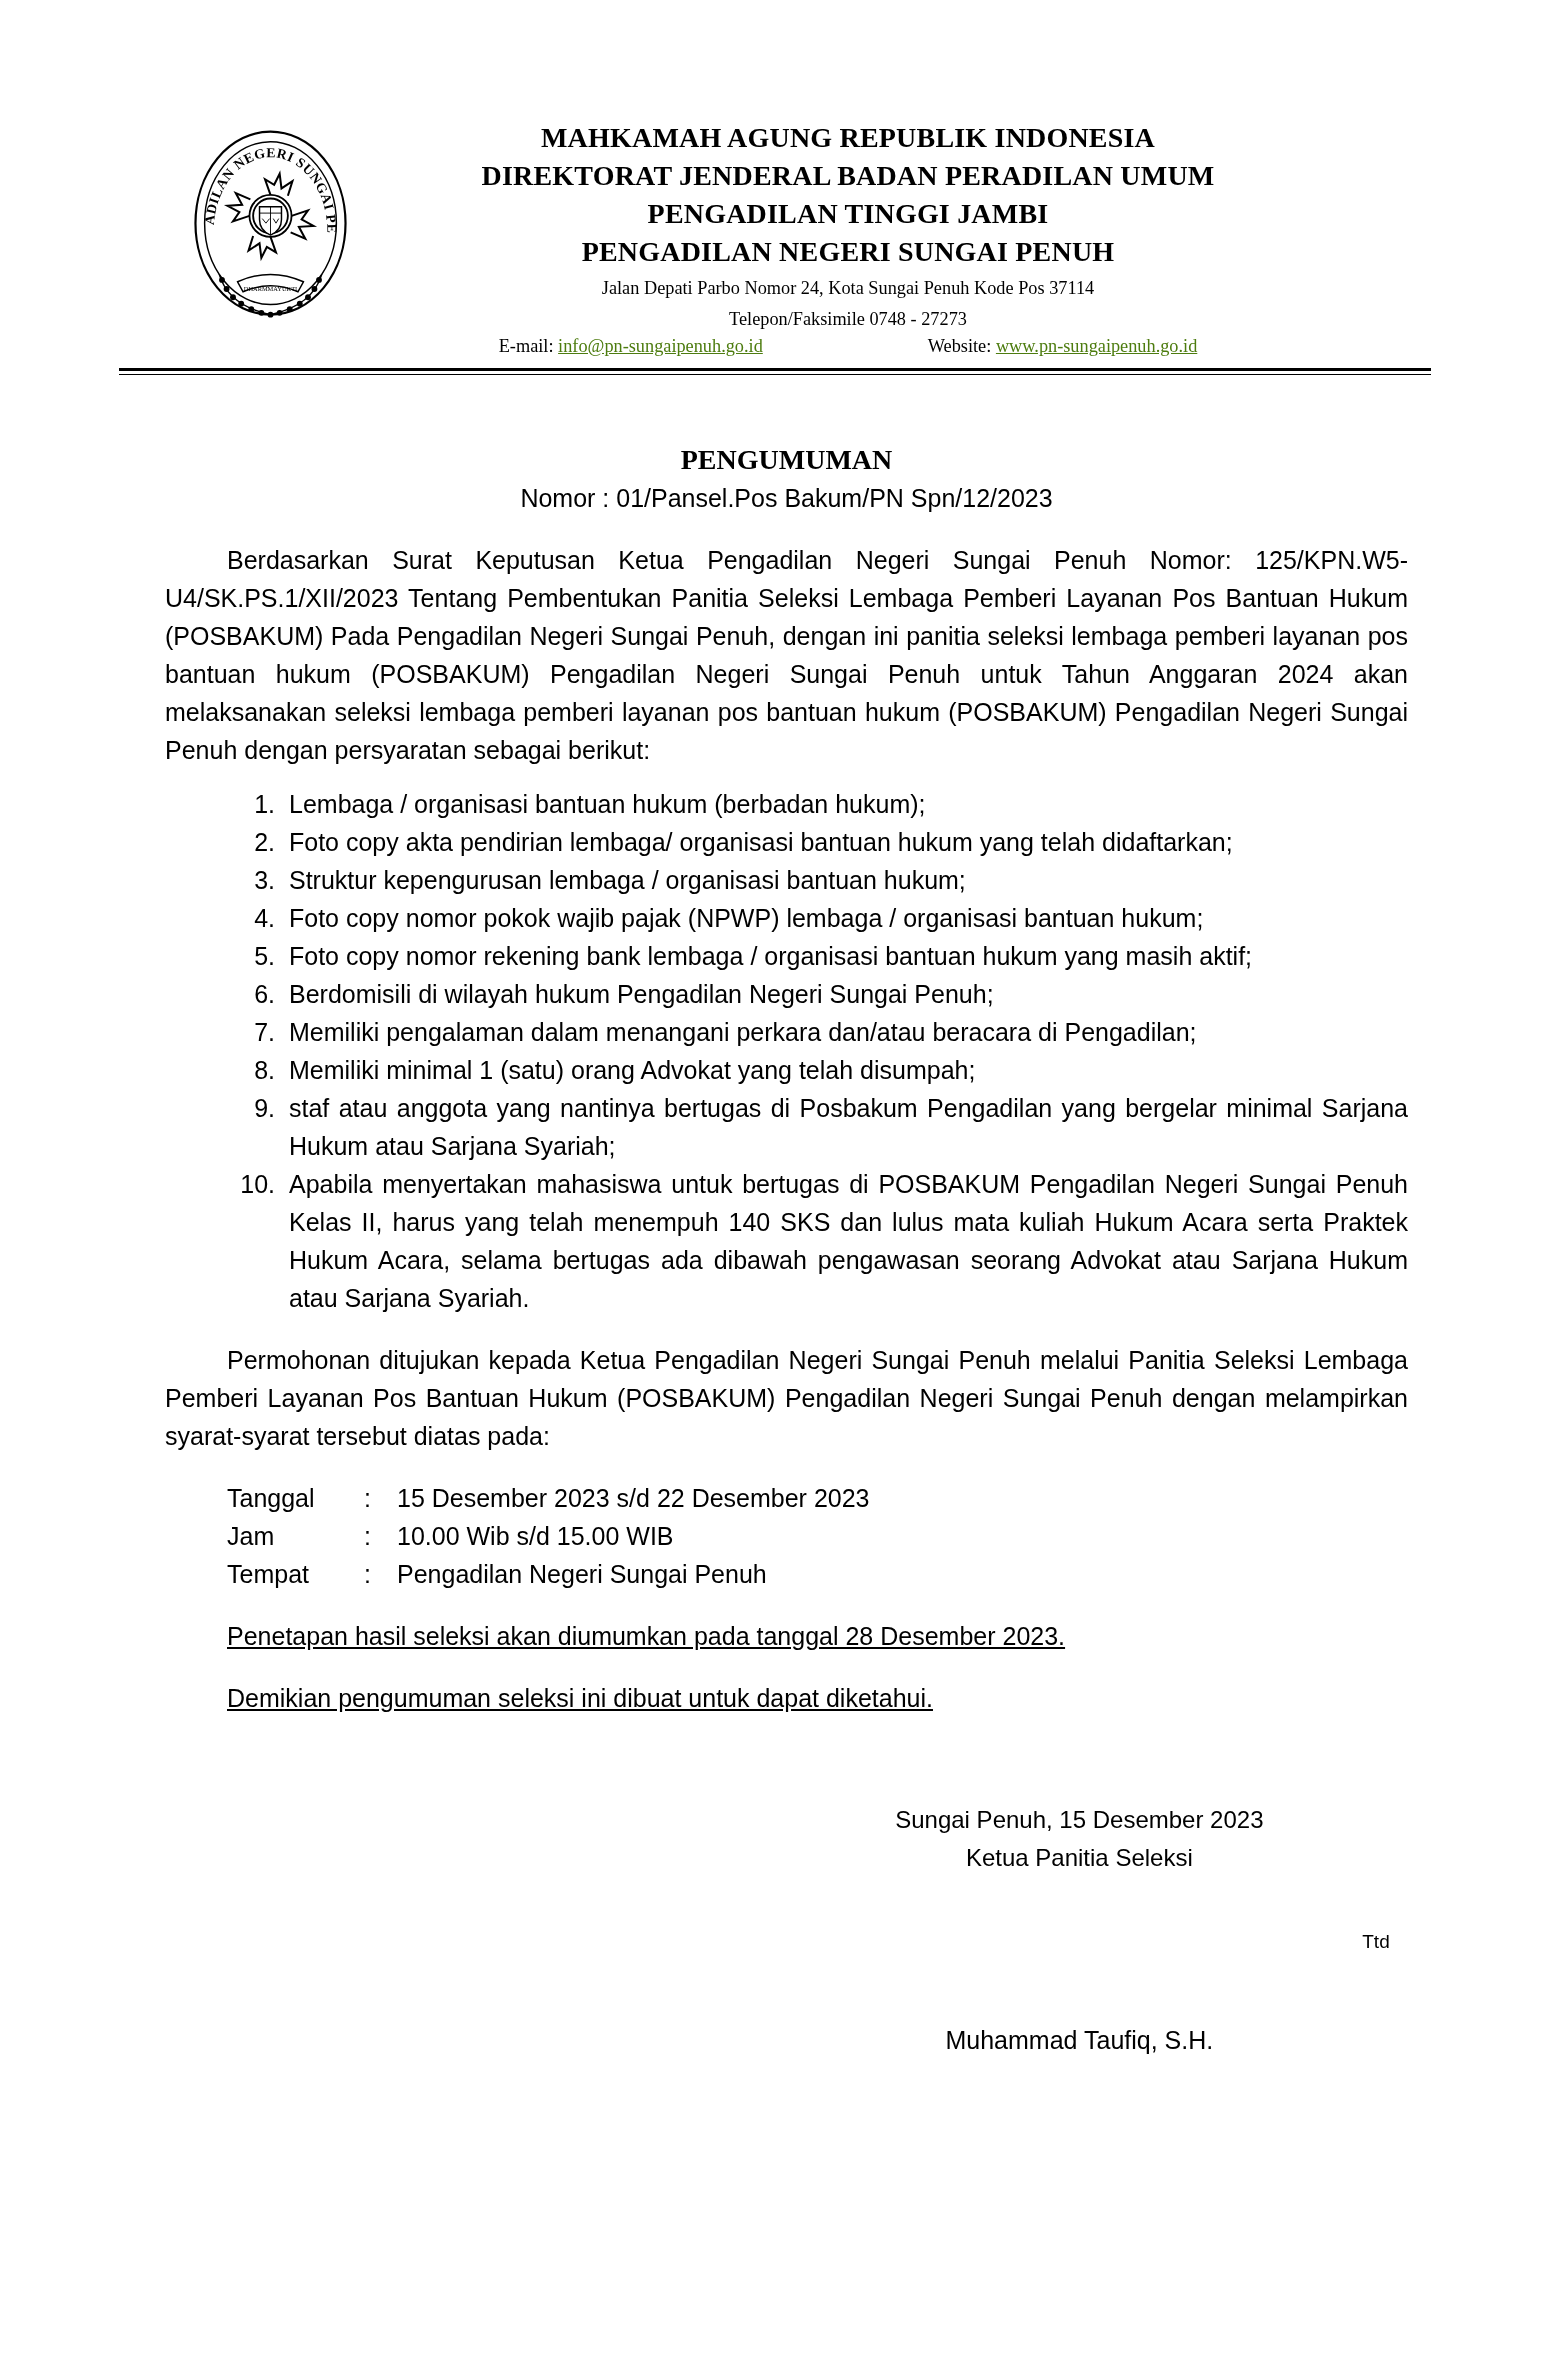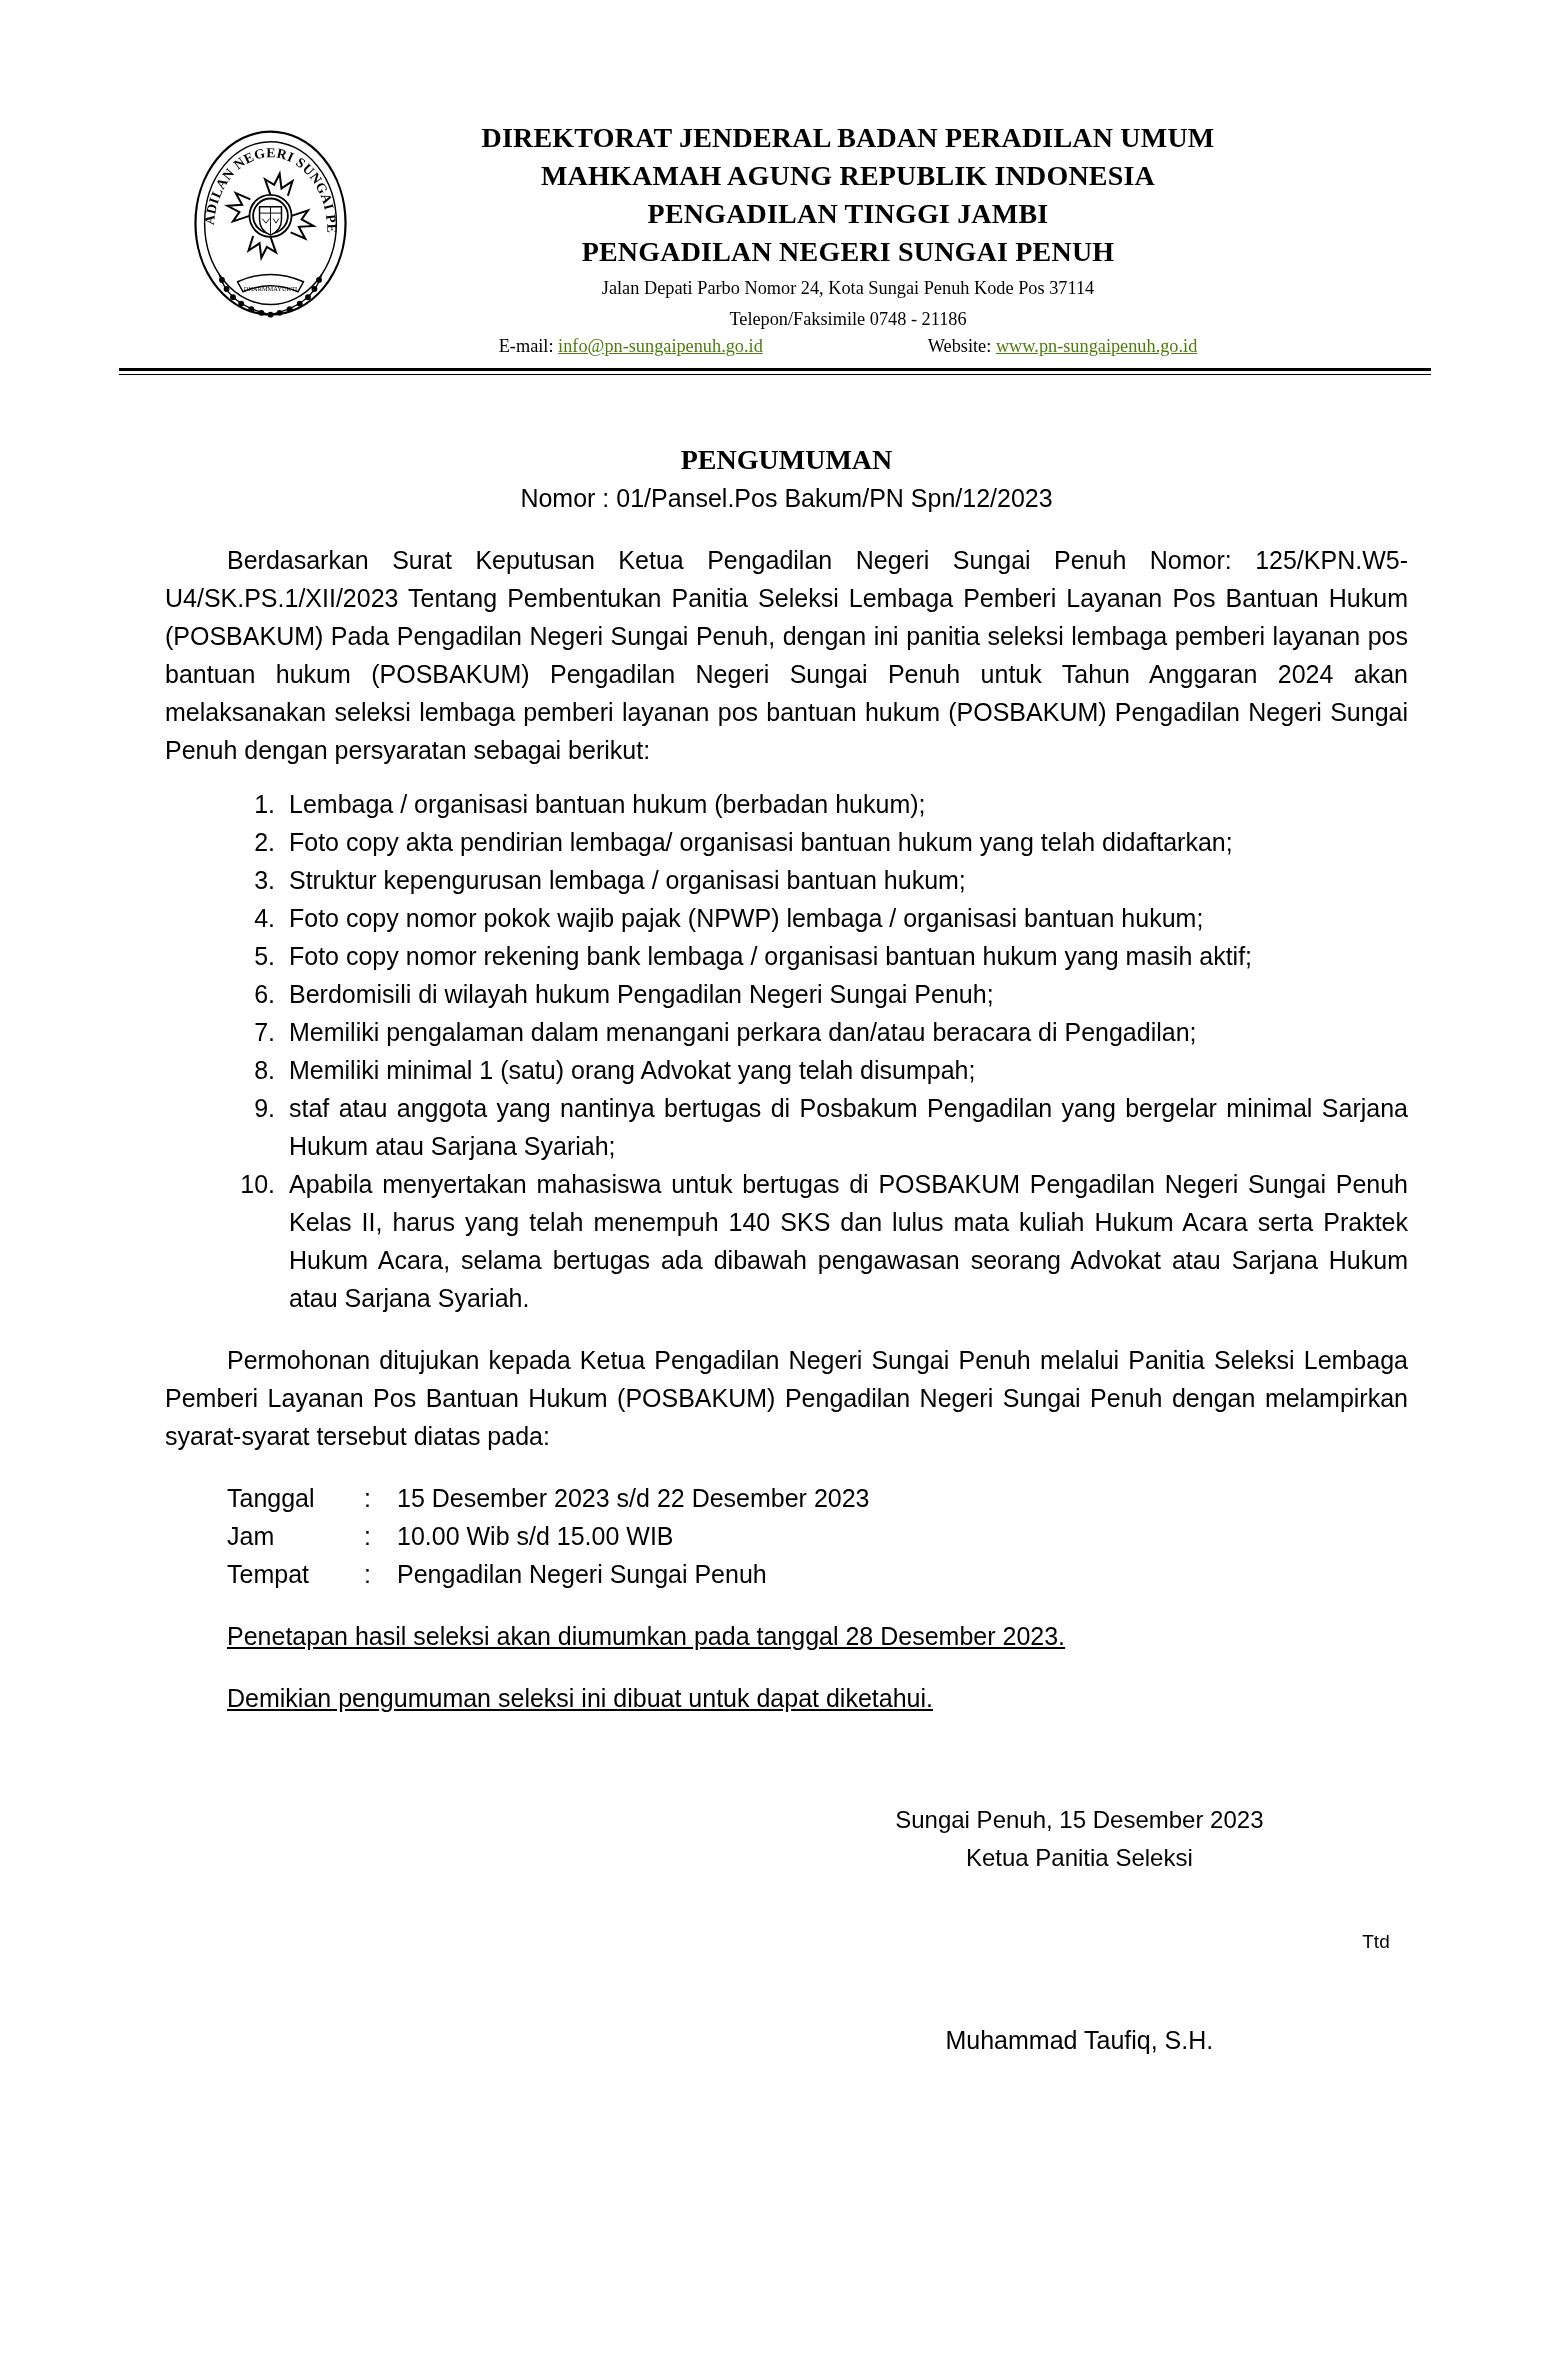--- a/index.html
+++ b/index.html
@@ -220,26 +220,26 @@
           <circle cx="121" cy="198" r="3.2"></circle>
             <circle cx="132" cy="192" r="3.2"></circle>
           <circle cx="141" cy="185" r="3.2"></circle>
             <circle cx="148" cy="176" r="3.2"></circle>
           <circle cx="153" cy="166" r="3.2"></circle>
         </g>
       </svg>
     </div>
 
     <div class="lh-text">
+      <div class="lh-line">MAHKAMAH AGUNG REPUBLIK INDONESIA</div>
       <div class="lh-line">DIREKTORAT JENDERAL BADAN PERADILAN UMUM</div>
-      <div class="lh-line">MAHKAMAH AGUNG REPUBLIK INDONESIA</div>
       <div class="lh-line">PENGADILAN TINGGI JAMBI</div>
       <div class="lh-line">PENGADILAN NEGERI SUNGAI PENUH</div>
       <div class="lh-addr">Jalan Depati Parbo Nomor 24, Kota Sungai Penuh Kode Pos 37114</div>
-      <div class="lh-addr">Telepon/Faksimile 0748 - 21186</div>
+      <div class="lh-addr">Telepon/Faksimile 0748 - 27273</div>
       <div class="lh-contact">
         <span class="slot"><span>E-mail:</span>
           <a class="link" href="#">info@pn-sungaipenuh.go.id</a></span>
         <span class="slot"><span>Website:</span>
           <a class="link" href="#">www.pn-sungaipenuh.go.id</a></span>
       </div>
     </div>
 
     <div class="rule-wrap">
       <div class="rule-thick"></div>

